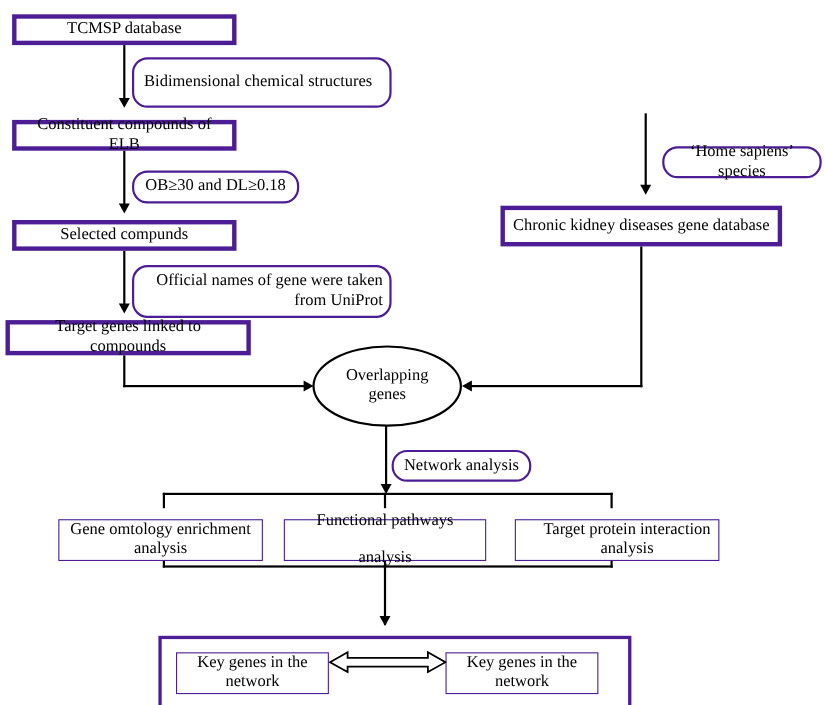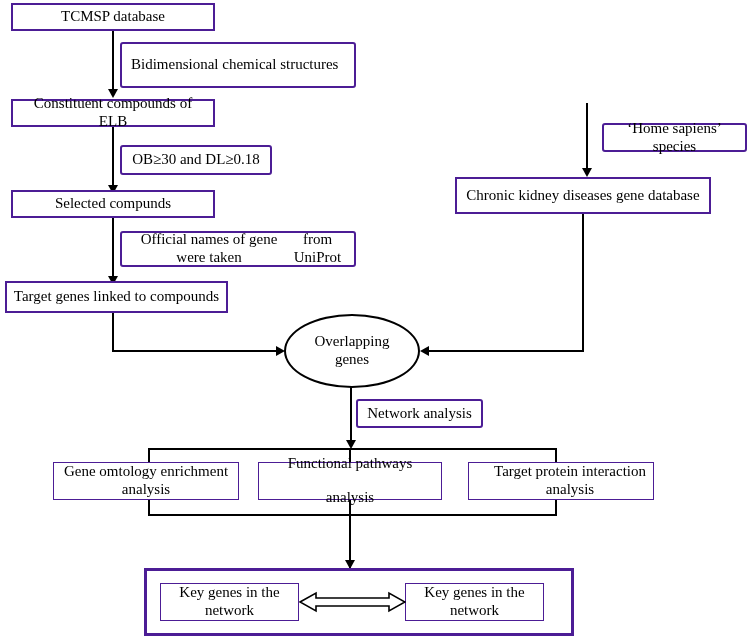--- a/index.html
+++ b/index.html
@@ -12,34 +12,35 @@
     width: 750px;
     height: 641px;
     background: #ffffff;
     font-family: "Liberation Serif", "DejaVu Serif", serif;
     overflow: hidden;
   }
   
   .node {
     position: absolute;
     box-sizing: border-box;
-    border: 2px solid #4c1d95;
+    border: 4px solid #4c1d95;
     background: #ffffff;
     color: #000000;
     display: flex;
     align-items: center;
     justify-content: center;
     text-align: center;
     line-height: 1.18;
     font-size: 15px;
     padding: 2px 6px;
     z-index: 3;
+    margin-top: 10px;
   }
   .node.rounded {
-    border-radius: 3px;
+    border-radius: 14px;
     border-width: 2px;
   }
   .node.thin { border-width: 1.6px; }
   .node.container {
     border-width: 3px;
     justify-content: flex-start;
     align-items: flex-start;
   }
   .ellipse {
     position: absolute;
@@ -115,21 +116,21 @@
     <span>OB≥30 and DL≥0.18</span>
   </div>
 
   <div class="node" style="left:11px; top:190px; width:204px; height:28px;">
     <span>Selected compunds</span>
   </div>
 
   <div class="conn vline" style="left:112px; top:218px; width:2px; height:61px;"></div>
   <div class="arrow arrow-down" style="left:108px; top:276px;"></div>
 
-  <div class="node rounded" style="left:120px; top:231px; width:236px; height:36px; flex-direction:row; justify-content:center; align-items:center; padding-left:9px;">
+  <div class="node rounded" style="left:120px; top:231px; width:236px; height:48px; flex-direction:column; justify-content:center; align-items:flex-end; padding-left:9px;">
     <span>Official names of gene were taken</span>
     <span>from UniProt</span>
   </div>
 
   <div class="node" style="left:5px; top:281px; width:223px; height:32px;">
     <span>Target genes linked to compounds</span>
   </div>
 
   <div class="conn vline" style="left:112px; top:309px; width:2px; height:43px;"></div>
   <div class="conn hline" style="left:112px; top:350px; width:167px; height:2px;"></div>

